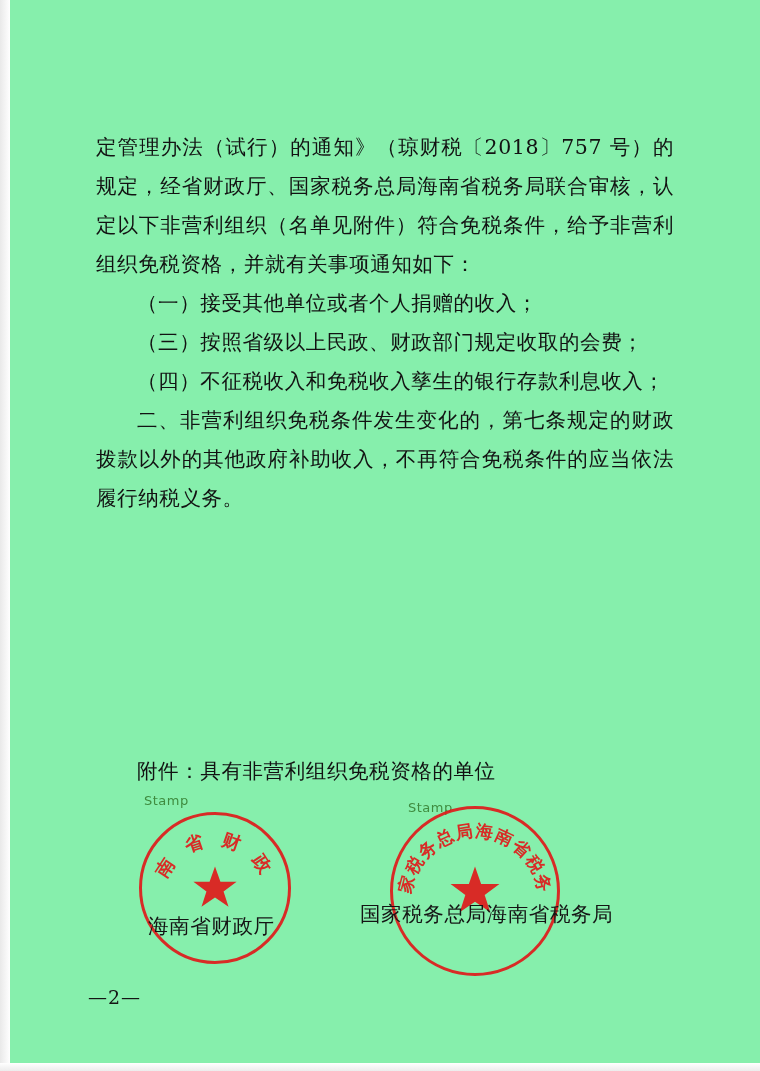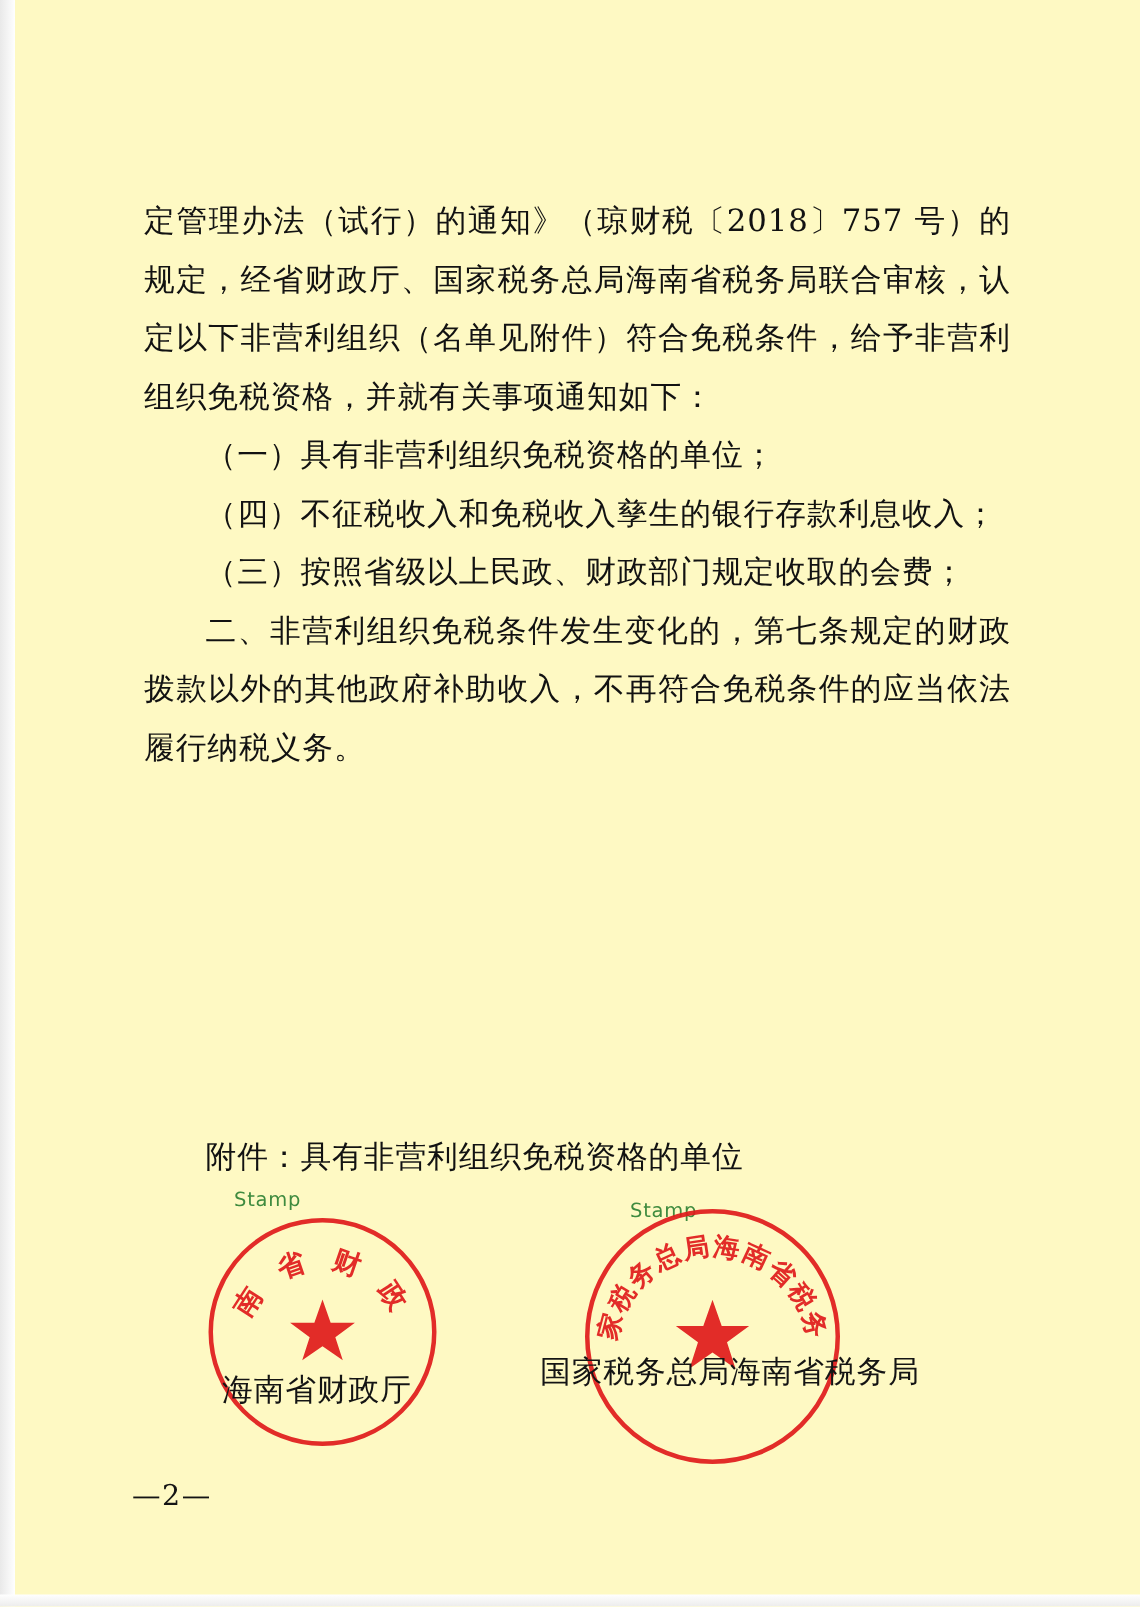--- a/index.html
+++ b/index.html
@@ -13,21 +13,21 @@
     font-family: "DejaVu Serif", "Liberation Serif", serif;
     color: #111111;
     position: relative;
     overflow: hidden;
   }
   .page {
     position: absolute;
     left: 0; top: 0;
     width: 760px;
     height: 1071px;
-    background: #fef9c3;
+    background: #86efac;
   }
   
   .scan-edge-left {
     position: absolute;
     left: 0; top: 0;
     width: 10px; height: 1071px;
     background: linear-gradient(to right, #e9e9e9, #ffffff);
   }
   .scan-edge-bottom {
     position: absolute;
@@ -131,21 +131,20 @@
     left: 398px;
     top: 936px;
   }
 
   .stamp-label {
     position: absolute;
     font-family: "DejaVu Sans", "Liberation Sans", sans-serif;
     font-size: 13px;
     color: #3f8b3f;
     letter-spacing: 0.5px;
-    margin-left: 12px;
   }
   .stamp-label-left { left: 144px; top: 793px; }
   .stamp-label-right { left: 408px; top: 800px; }
 
   .page-number {
     position: absolute;
     left: 88px;
     top: 986px;
     font-size: 19px;
     letter-spacing: 1px;
@@ -155,23 +154,23 @@
 </head>
 <body>
 
 <div class="page">
 
   <div class="scan-edge-left"></div>
   <div class="scan-edge-bottom"></div>
 
   <div class="body-text">
     <p class="para">定管理办法（试行）的通知》（琼财税〔2018〕757 号）的规定，经省财政厅、国家税务总局海南省税务局联合审核，认定以下非营利组织（名单见附件）符合免税条件，给予非营利组织免税资格，并就有关事项通知如下：</p>
-    <p class="para indent2">（一）具有非营利组织免税资格的单位；</p>
+    <p class="para indent2">（一）接受其他单位或者个人捐赠的收入；</p>
+    <p class="para indent2">（三）按照省级以上民政、财政部门规定收取的会费；</p>
     <p class="para indent2">（四）不征税收入和免税收入孳生的银行存款利息收入；</p>
-    <p class="para indent2">（三）按照省级以上民政、财政部门规定收取的会费；</p>
     <p class="para indent2">二、非营利组织免税条件发生变化的，第七条规定的财政拨款以外的其他政府补助收入，不再符合免税条件的应当依法履行纳税义务。</p>
   </div>
 
   <div class="attachment">附件：具有非营利组织免税资格的单位</div>
 
   <div class="stamp-label stamp-label-left">Stamp</div>
   <div class="seal seal-left">
     <div class="seal-arc">
       <svg viewBox="0 0 152 152">
         <defs>

